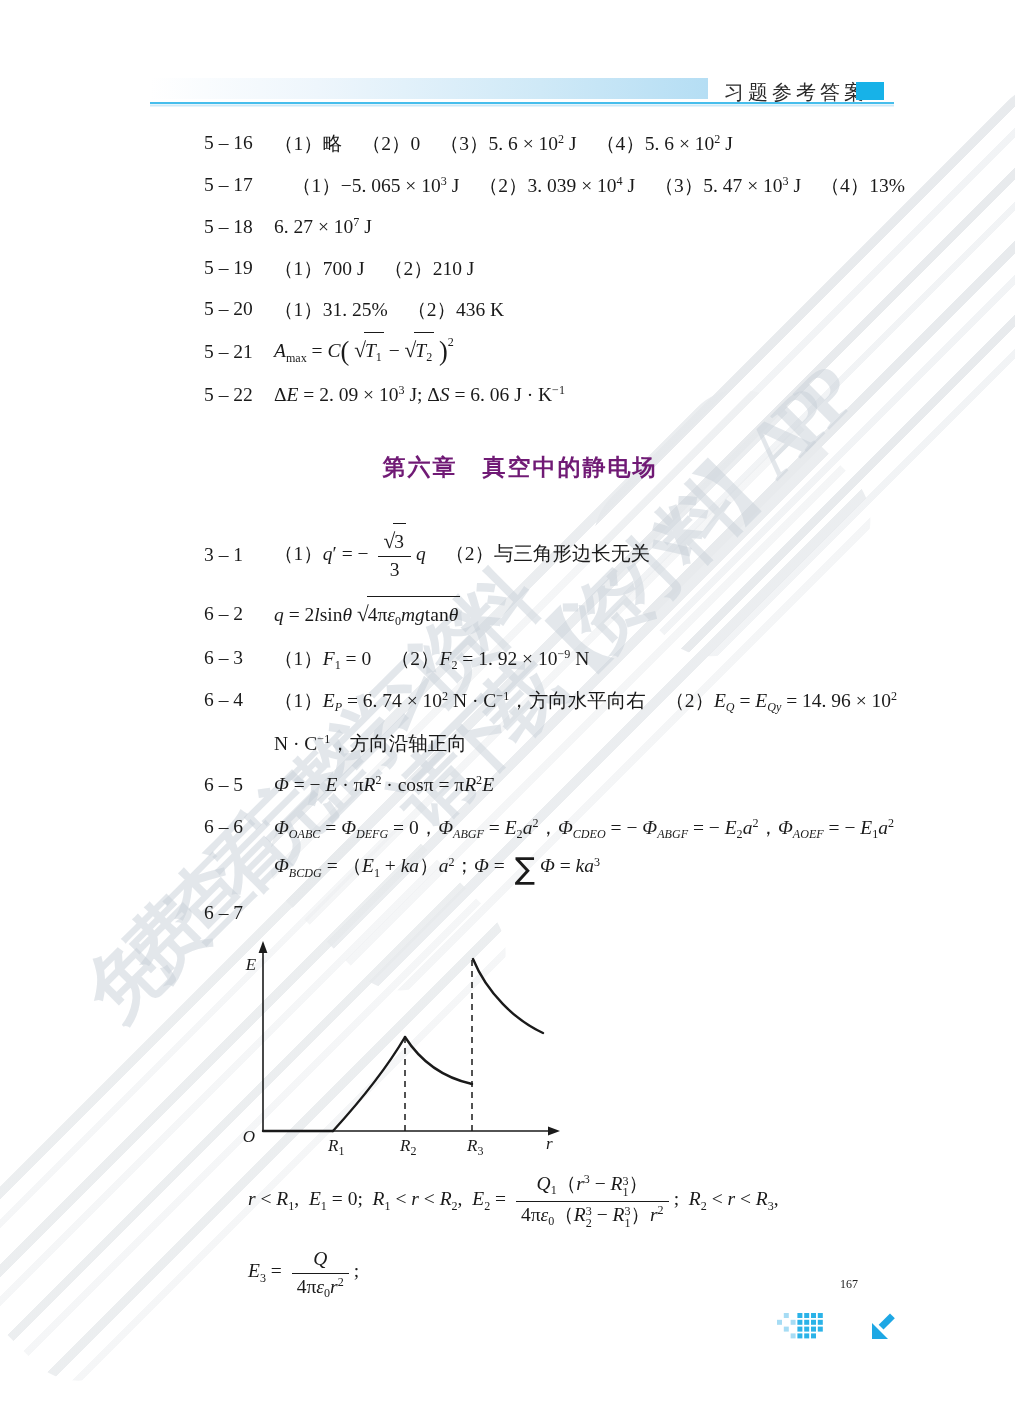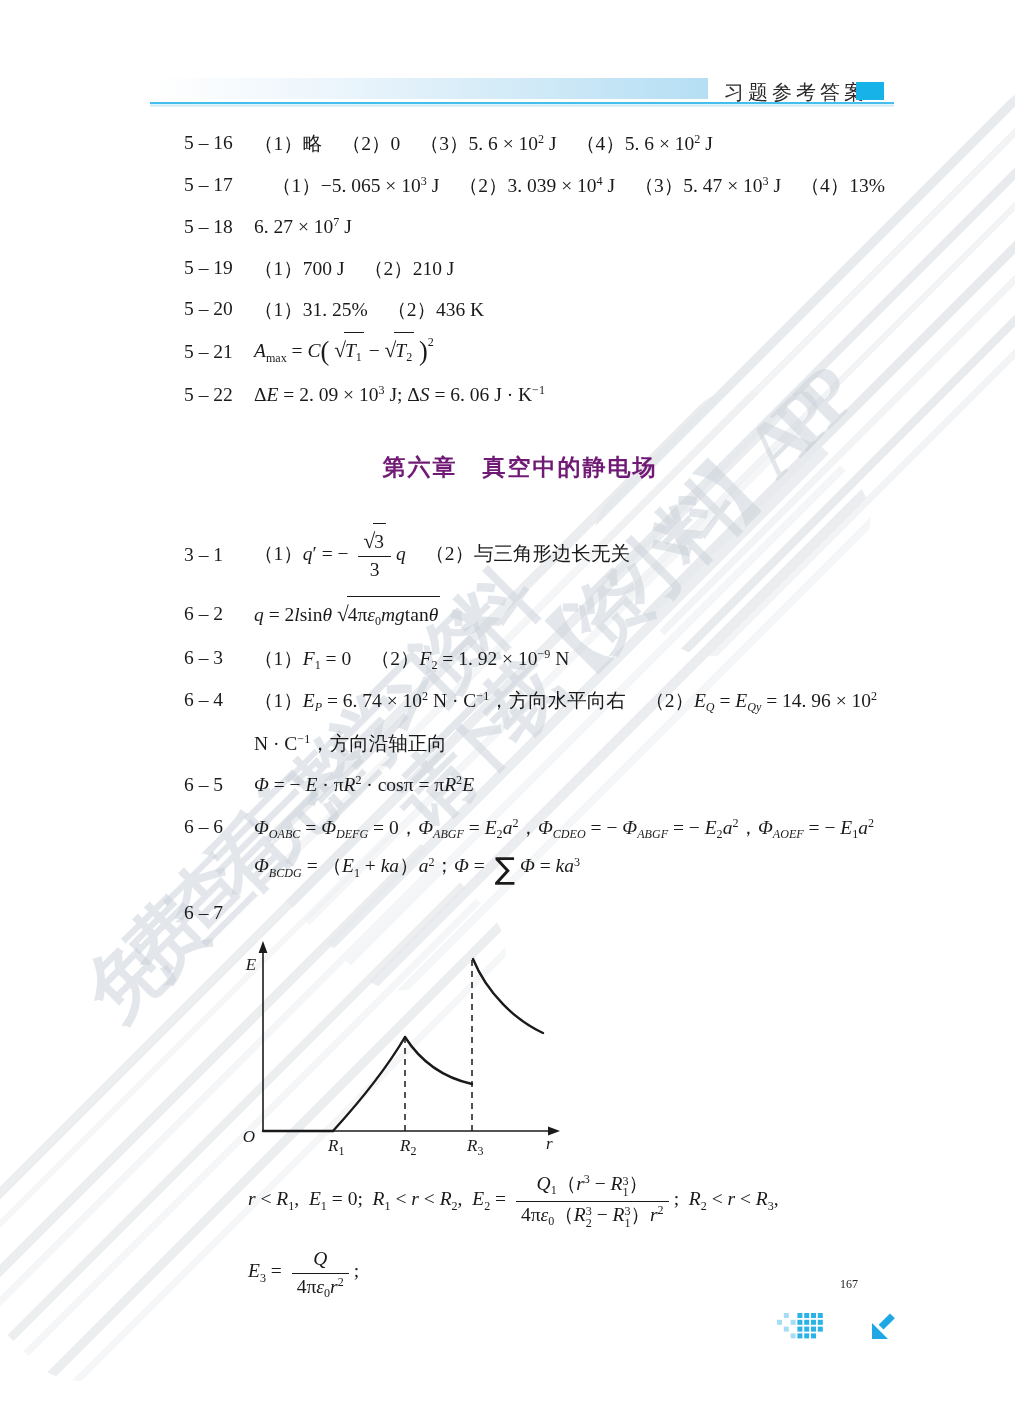--- a/index.html
+++ b/index.html
@@ -25,21 +25,21 @@
   
   .header-bar{position:absolute;left:150px;top:78px;width:558px;height:21px;z-index:2;
     background:linear-gradient(90deg,#ffffff 0%,#eef6fc 30%,#cfe9f7 70%,#b5def4 100%);}
   .header-title{position:absolute;left:724px;top:79px;z-index:2;font-size:20px;letter-spacing:4px;color:#2a2a2a;}
   .header-square{position:absolute;left:856px;top:82px;width:28px;height:18px;background:#17b2e8;z-index:2;}
   .header-rule{position:absolute;left:150px;top:102px;width:744px;height:0;z-index:2;
     border-top:2.5px solid #46beec;box-shadow:0 2.5px 0 rgba(170,219,243,.6);}
   
   .ln{position:absolute;left:150px;width:800px;height:26px;display:flex;align-items:center;
       font-size:19.5px;white-space:nowrap;z-index:2;}
-  .ln .no{display:inline-block;width:70px;margin-left:34px;flex:0 0 auto;}
+  .ln .no{display:inline-block;width:70px;margin-left:54px;flex:0 0 auto;}
   .ln .ct{flex:0 0 auto;}
   .bl{position:absolute;left:150px;width:820px;display:flex;align-items:center;
       font-size:19.5px;white-space:nowrap;z-index:2;padding-left:98px;}
   i{font-family:"Liberation Serif", serif;font-style:italic;}
   sub{font-size:.62em;vertical-align:-.35em;line-height:0;}
   sup{font-size:.62em;vertical-align:.55em;line-height:0;}
   sup.hi{vertical-align:.95em;}
   .bp{font-size:1.35em;vertical-align:-.1em;}
   .rad{font-size:1.1em;}
   .ol{border-top:1.4px solid #1a1a1a;padding:7px 2px 0 1px;margin-left:-2px;}

